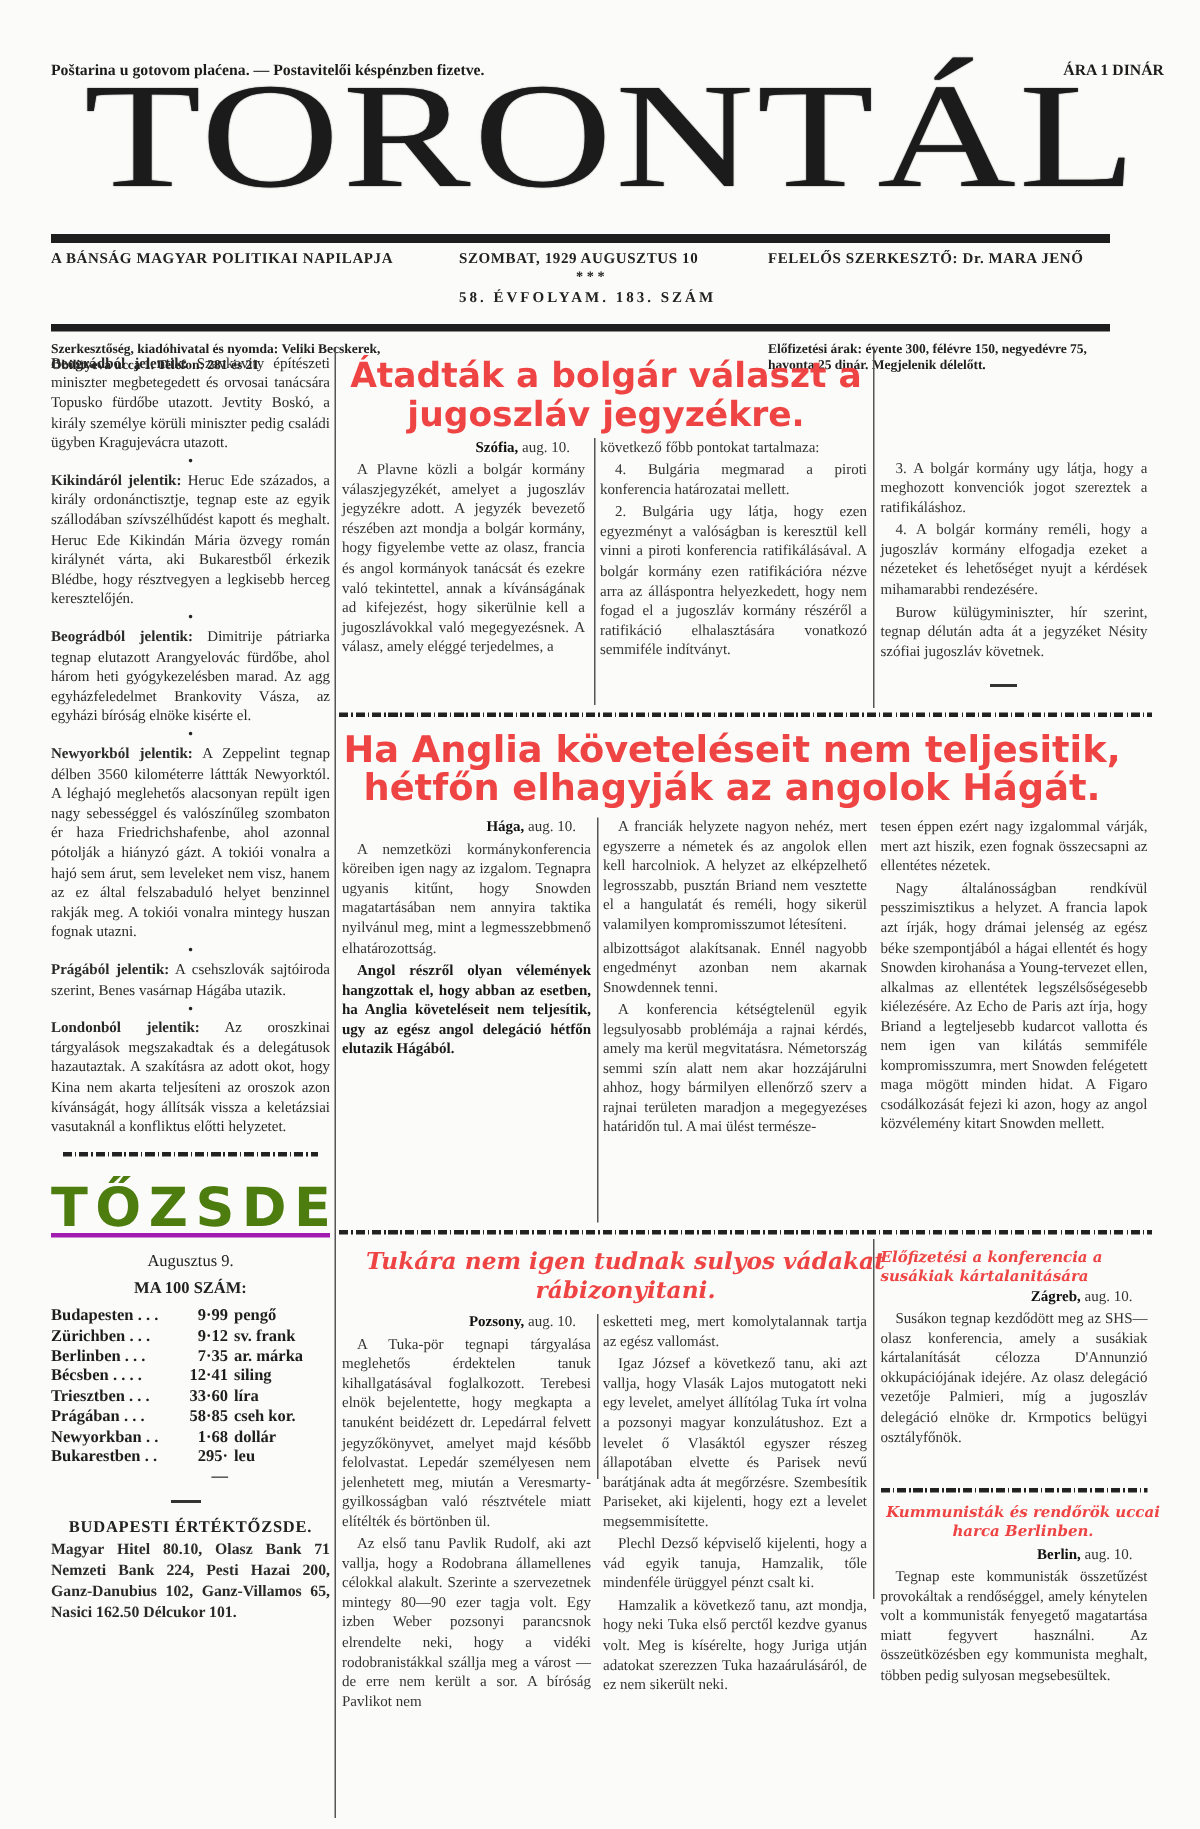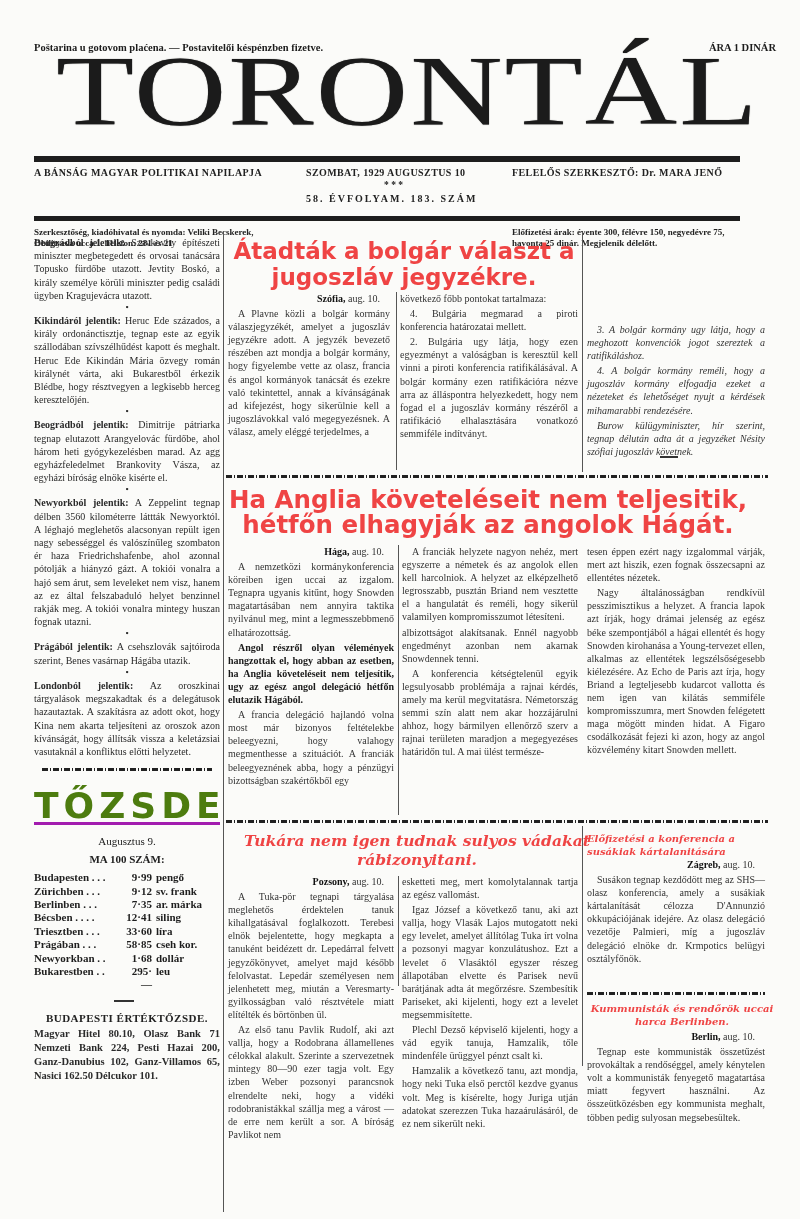--- a/index.html
+++ b/index.html
@@ -158,35 +158,34 @@
   <div class="block" style="left:228px;top:292px;width:162px;">
     <p class="dateline"><b>Szófia,</b> <span>aug. 10.</span></p>
     <p>A Plavne közli a bolgár kormány válaszjegyzékét, amelyet a jugoszláv jegyzékre adott. A jegyzék bevezető részében azt mondja a bolgár kormány, hogy figyelembe vette az olasz, francia és angol kormányok tanácsát és ezekre való tekintettel, annak a kívánságának ad kifejezést, hogy sikerülnie kell a jugoszlávokkal való megegyezésnek. A válasz, amely eléggé terjedelmes, a</p>
   </div>
   <div class="vrule" style="left:396px;top:292px;height:178px;"></div>
   <div class="block" style="left:400px;top:292px;width:178px;">
     <p style="text-indent:0">következő főbb pontokat tartalmaza:</p>
     <p>4. Bulgária megmarad a piroti konferencia határozatai mellett.</p>
     <p>2. Bulgária ugy látja, hogy ezen egyezményt a valóságban is keresztül kell vinni a piroti konferencia ratifikálásával. A bolgár kormány ezen ratifikációra nézve arra az álláspontra helyezkedett, hogy nem fogad el a jugoszláv kormány részéről a ratifikáció elhalasztására vonatkozó semmiféle indítványt.</p>
   </div>
-  <div class="block" style="left:587px;top:323px;width:178px;font-style:italic;">
+  <div class="block" style="left:587px;top:306px;width:178px;">
     <p>3. A bolgár kormány ugy látja, hogy a meghozott konvenciók jogot szereztek a ratifikáláshoz.</p>
     <p>4. A bolgár kormány reméli, hogy a jugoszláv kormány elfogadja ezeket a nézeteket és lehetőséget nyujt a kérdések mihamarabbi rendezésére.</p>
     <p>Burow külügyminiszter, hír szerint, tegnap délután adta át a jegyzéket Nésity szófiai jugoszláv követnek.</p>
   </div>
   <div class="short-rule" style="left:660px;top:456px;width:18px;"></div>
 
   <div class="dotrule" style="left:226px;top:475px;width:542px;"></div>
 
   <div class="headline h2">Ha Anglia követeléseit nem teljesitik, hétfőn elhagyják az angolok Hágát.</div>
   <div class="block" style="left:228px;top:545px;width:166px;">
     <p class="dateline"><b>Hága,</b> <span>aug. 10.</span></p>
-    <p>A nemzetközi kormánykonferencia köreiben igen uccai az izgalom. Tegnapra ugyanis kitűnt, hogy Snowden magatartásában nem annyira taktika nyilvánul meg, mint a legmesszebbmenő elhatározottság.</p>
+    <p>A nemzetközi kormánykonferencia köreiben igen nagy az izgalom. Tegnapra ugyanis kitűnt, hogy Snowden magatartásában nem annyira taktika nyilvánul meg, mint a legmesszebbmenő elhatározottság.</p>
     <p class="bold">Angol részről olyan vélemények hangzottak el, hogy abban az esetben, ha Anglia követeléseit nem teljesítik, ugy az egész angol delegáció hétfőn elutazik Hágából.</p>
-    <p>A francia delegáció hajlandó volna most már bizonyos feltételekbe beleegyezni, hogy valahogy megmenthesse a szituációt. A franciák beleegyeznének abba, hogy a pénzügyi bizottságban szakértőkből egy</p>
   </div>
   <div class="vrule" style="left:398px;top:545px;height:270px;"></div>
   <div class="block" style="left:402px;top:545px;width:176px;">
     <p>A franciák helyzete nagyon nehéz, mert egyszerre a németek és az angolok ellen kell harcolniok. A helyzet az elképzelhető legrosszabb, pusztán Briand nem vesztette el a hangulatát és reméli, hogy sikerül valamilyen kompromisszumot létesíteni.</p>
     <p style="text-indent:0">albizottságot alakítsanak. Ennél nagyobb engedményt azonban nem akarnak Snowdennek tenni.</p>
     <p>A konferencia kétségtelenül egyik legsulyosabb problémája a rajnai kérdés, amely ma kerül megvitatásra. Németország semmi szín alatt nem akar hozzájárulni ahhoz, hogy bármilyen ellenőrző szerv a rajnai területen maradjon a megegyezéses határidőn tul. A mai ülést természe-</p>
   </div>
   <div class="block" style="left:587px;top:545px;width:178px;">
     <p style="text-indent:0">tesen éppen ezért nagy izgalommal várják, mert azt hiszik, ezen fognak összecsapni az ellentétes nézetek.</p>
     <p>Nagy általánosságban rendkívül pesszimisztikus a helyzet. A francia lapok azt írják, hogy drámai jelenség az egész béke szempontjából a hágai ellentét és hogy Snowden kirohanása a Young-tervezet ellen, alkalmas az ellentétek legszélsőségesebb kiélezésére. Az Echo de Paris azt írja, hogy Briand a legteljesebb kudarcot vallotta és nem igen van kilátás semmiféle kompromisszumra, mert Snowden felégetett maga mögött minden hidat. A Figaro csodálkozását fejezi ki azon, hogy az angol közvélemény kitart Snowden mellett.</p>

